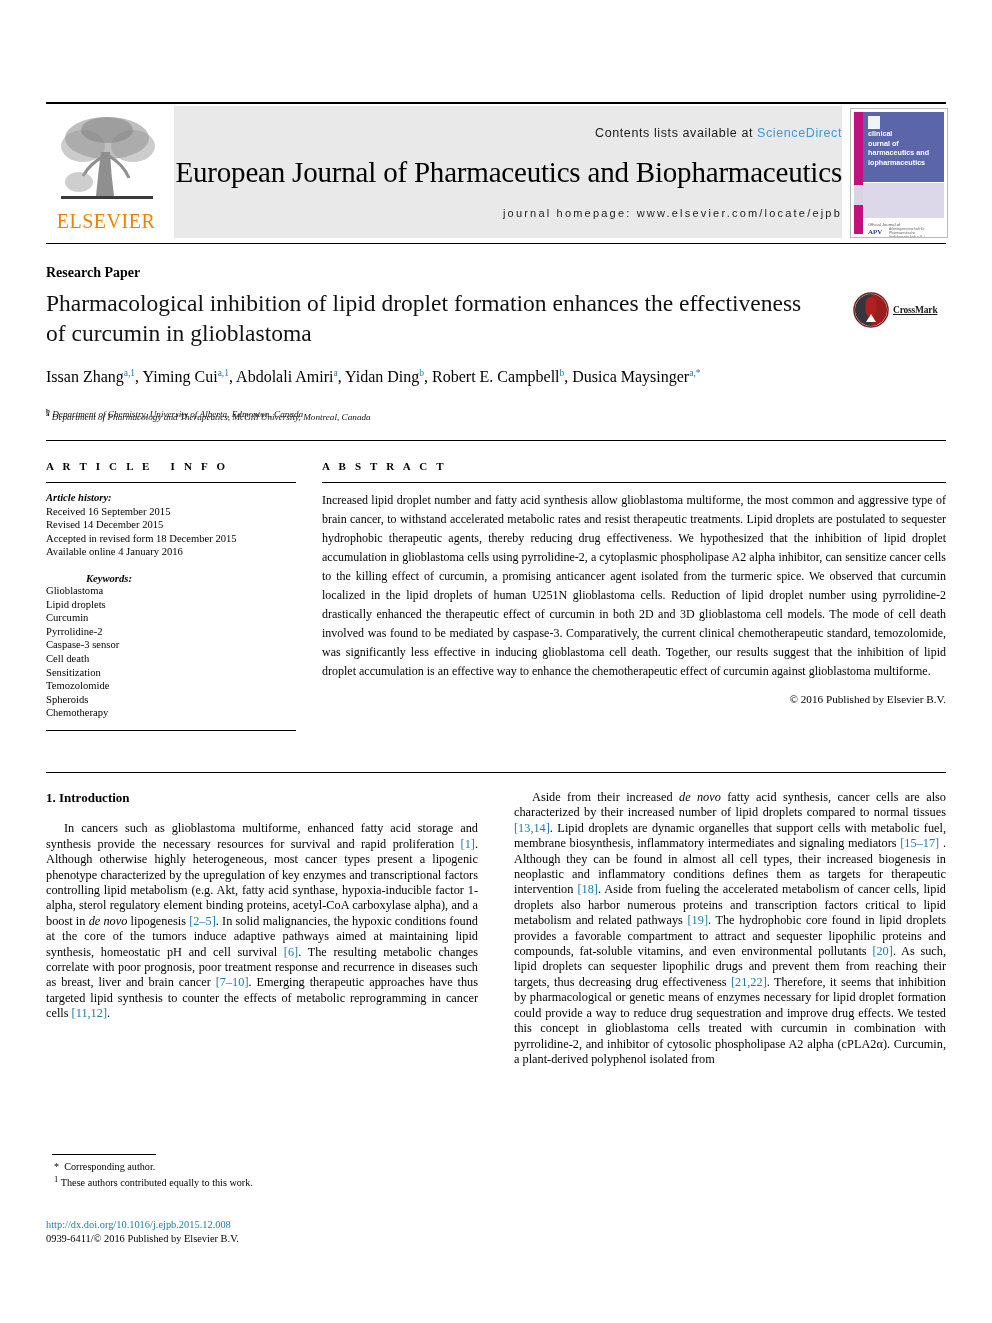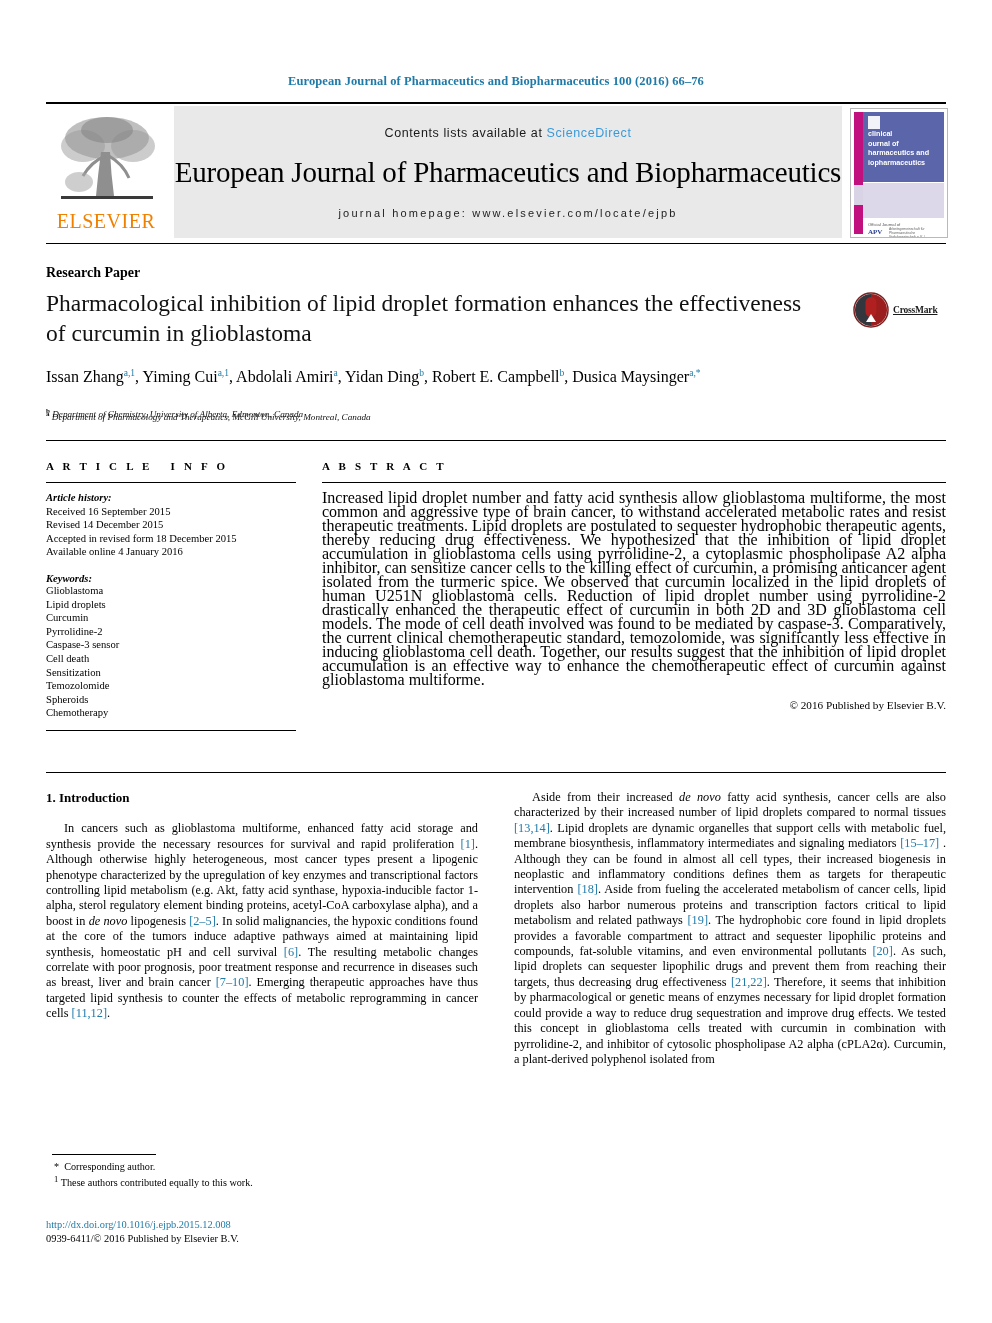--- a/index.html
+++ b/index.html
@@ -68,21 +68,21 @@
     line-height: 1;
     margin-top: 1px;
   }
   .journal-banner {
     flex: 1 1 auto;
     background: #e9e9e9;
     margin-left: 8px;
     margin-right: 8px;
     display: flex;
     flex-direction: column;
-    align-items: center;
+    align-items: flex-end;
     justify-content: center;
     padding: 4px 0;
   }
   .contents-line {
     font-family: "Liberation Sans", sans-serif;
     font-size: 12.5px;
     color: #1a1a1a;
     letter-spacing: 0.6px;
     margin-top: 6px;
   }
@@ -297,34 +297,34 @@
   }
   .hist {
     font-family: "Liberation Serif", serif;
     font-size: 10.6px;
     line-height: 13.6px;
   }
   .hist .ital { font-style: italic; font-weight: bold; }
   .kw-block {
     margin-top: 14px;
   }
-  .kw-title { font-style: italic; font-weight: bold; font-size: 10.6px; }
+  .kw-title { font-style: italic; font-weight: bold; font-size: 10.6px; margin-left: 40px; }
   .kw-list {
     font-family: "Liberation Serif", serif;
     font-size: 10.6px;
     line-height: 13.6px;
   }
   .kw-rule-bottom {
     border-top: 1px solid #000;
     margin-top: 10px;
   }
   .abstract-text {
     font-family: "Liberation Serif", serif;
-    font-size: 16px;
-    line-height: 14px;
+    font-size: 12px;
+    line-height: 19px;
     text-align: justify;
   }
   .copyright {
     text-align: right;
     font-family: "Liberation Serif", serif;
     font-size: 11.2px;
     margin-top: 12px;
   }
 
   
@@ -393,21 +393,20 @@
     font-size: 10.4px;
     line-height: 13.5px;
   }
   .doi-block .doi { color: #1f7aa8; }
 </style>
 </head>
 <body>
 
 <div class="page">
 
-  <div class="running-head">European Journal of Pharmaceutics and Biopharmaceutics 100 (2016) 66–76</div>
 
   <div class="masthead">
     <div class="masthead-inner">
 
       <div class="elsevier-logo">
         <svg class="tree-svg" width="106" height="98" viewBox="0 0 106 98">
           <g fill="#6f6f6f">
             <ellipse cx="54" cy="26" rx="42" ry="21" fill="#8a8a8a" opacity="0.55"></ellipse>
             <ellipse cx="30" cy="34" rx="22" ry="16" fill="#9a9a9a" opacity="0.5"></ellipse>
             <ellipse cx="80" cy="34" rx="22" ry="16" fill="#9a9a9a" opacity="0.5"></ellipse>

